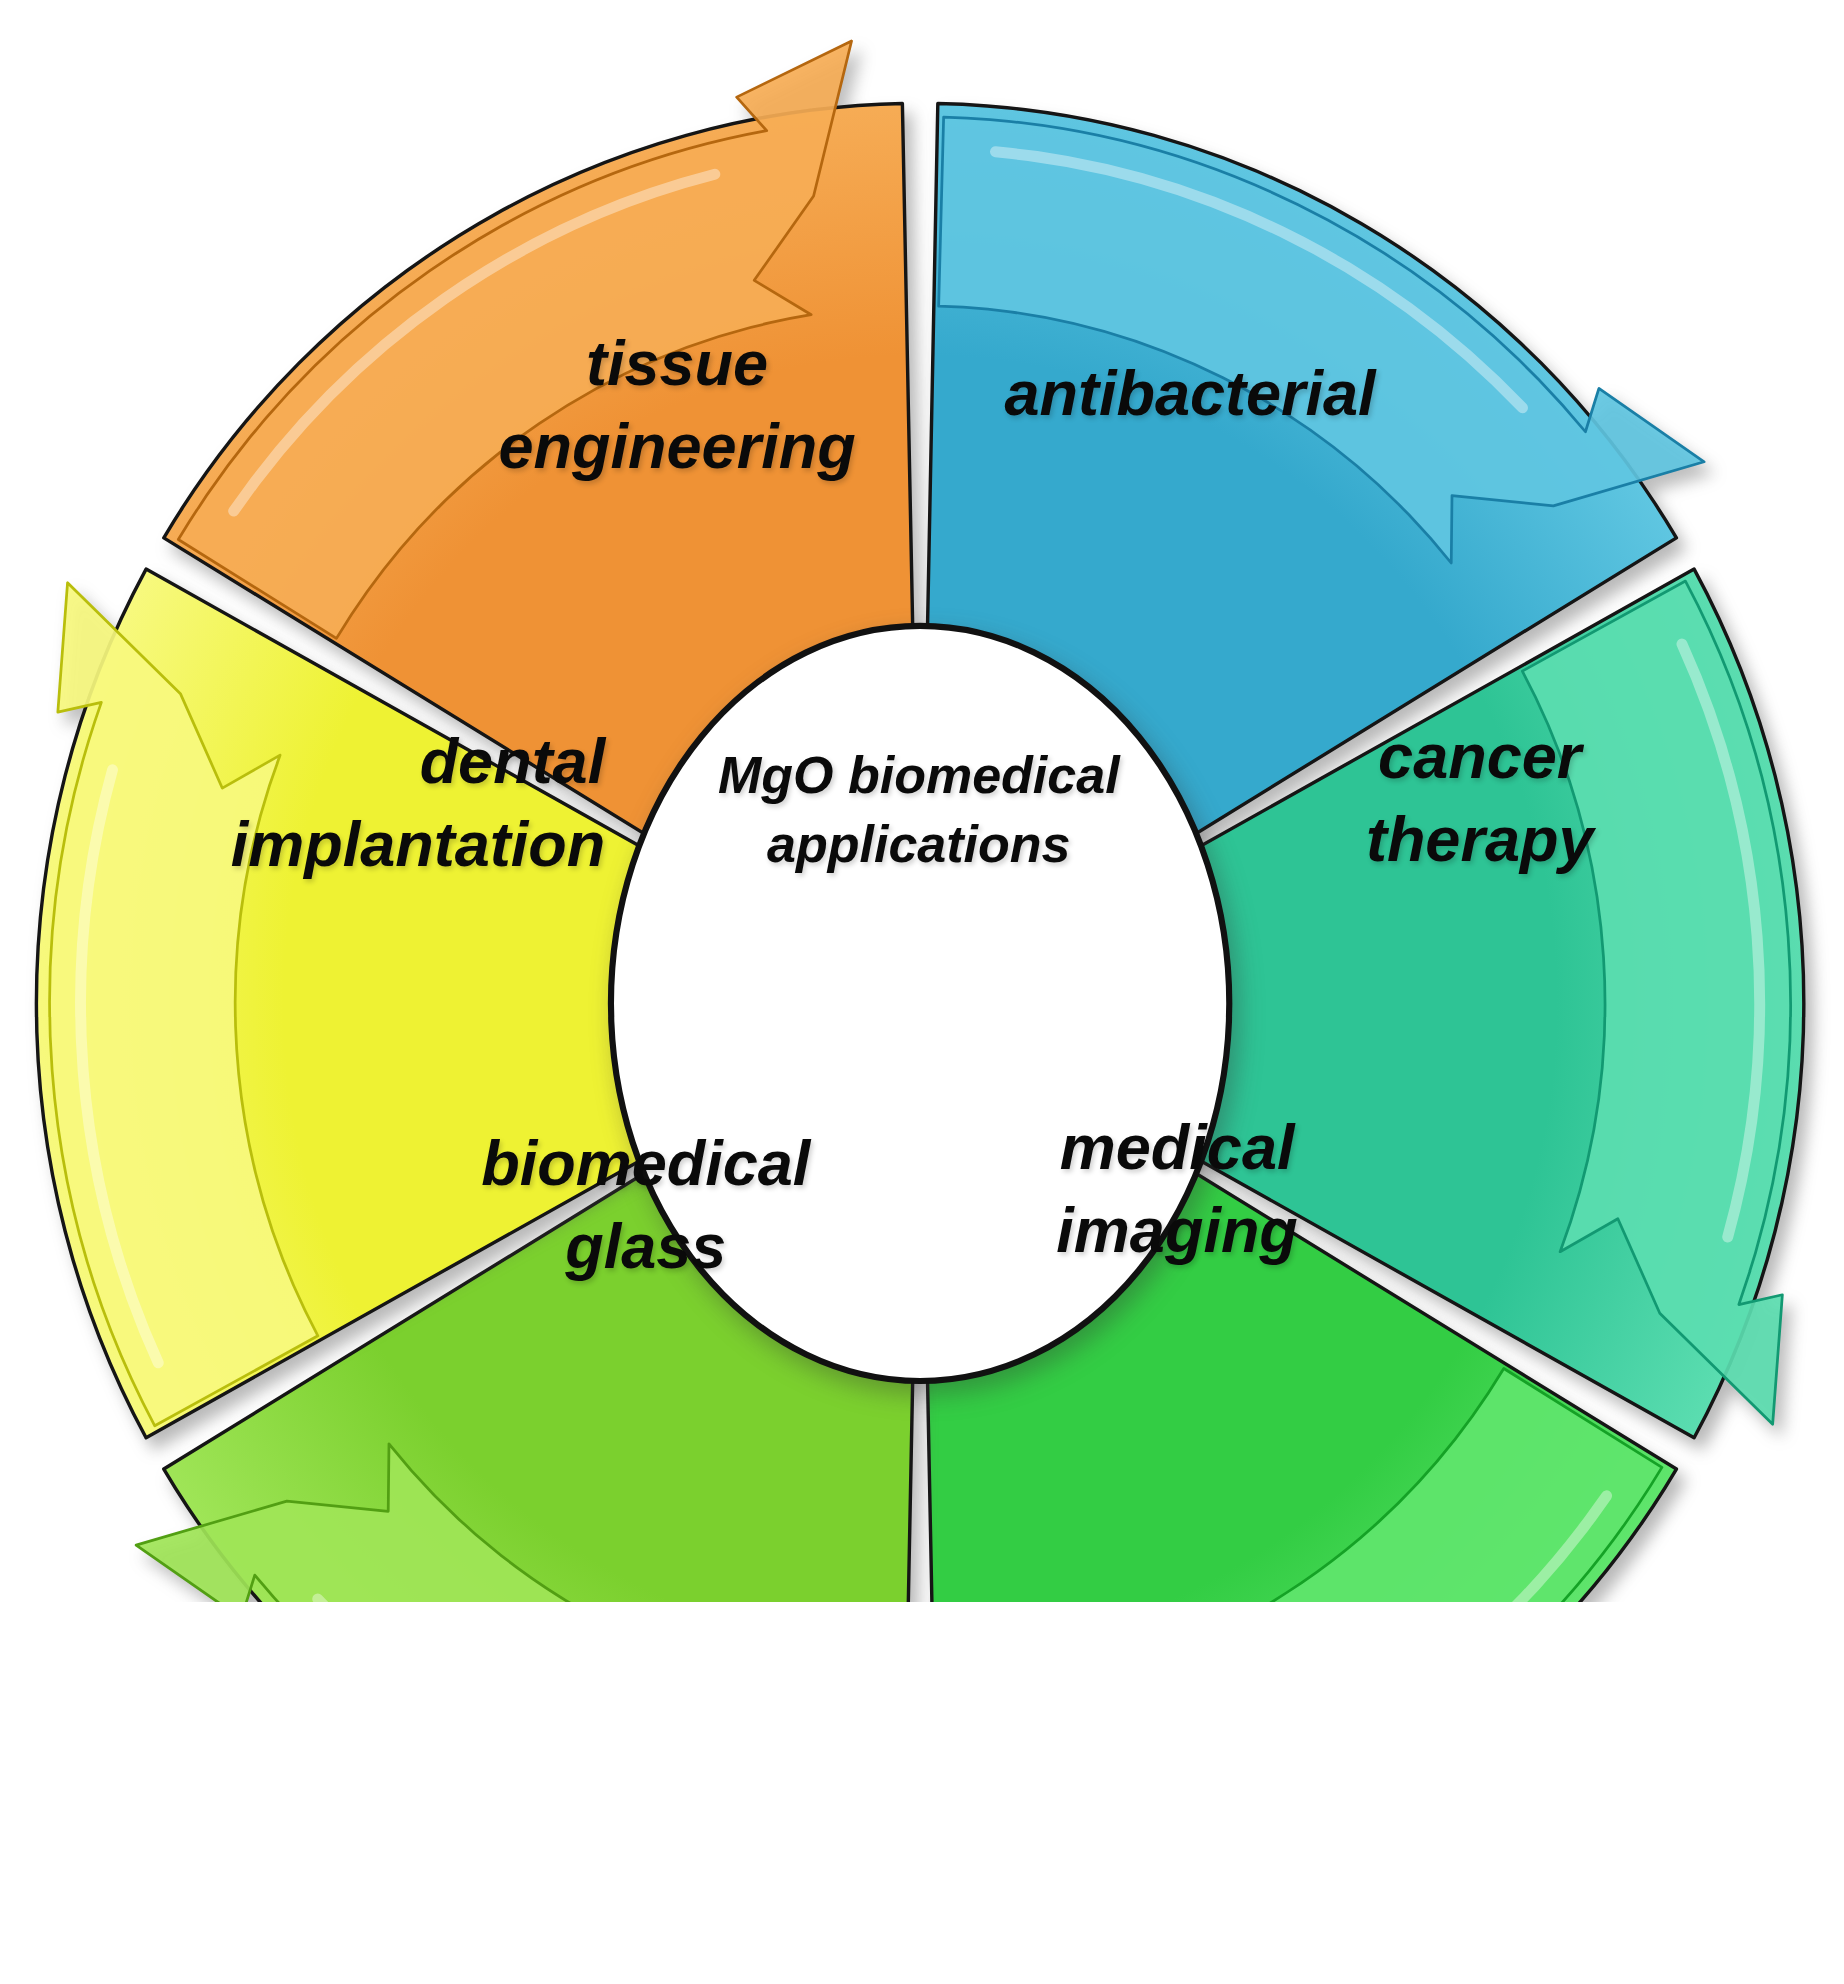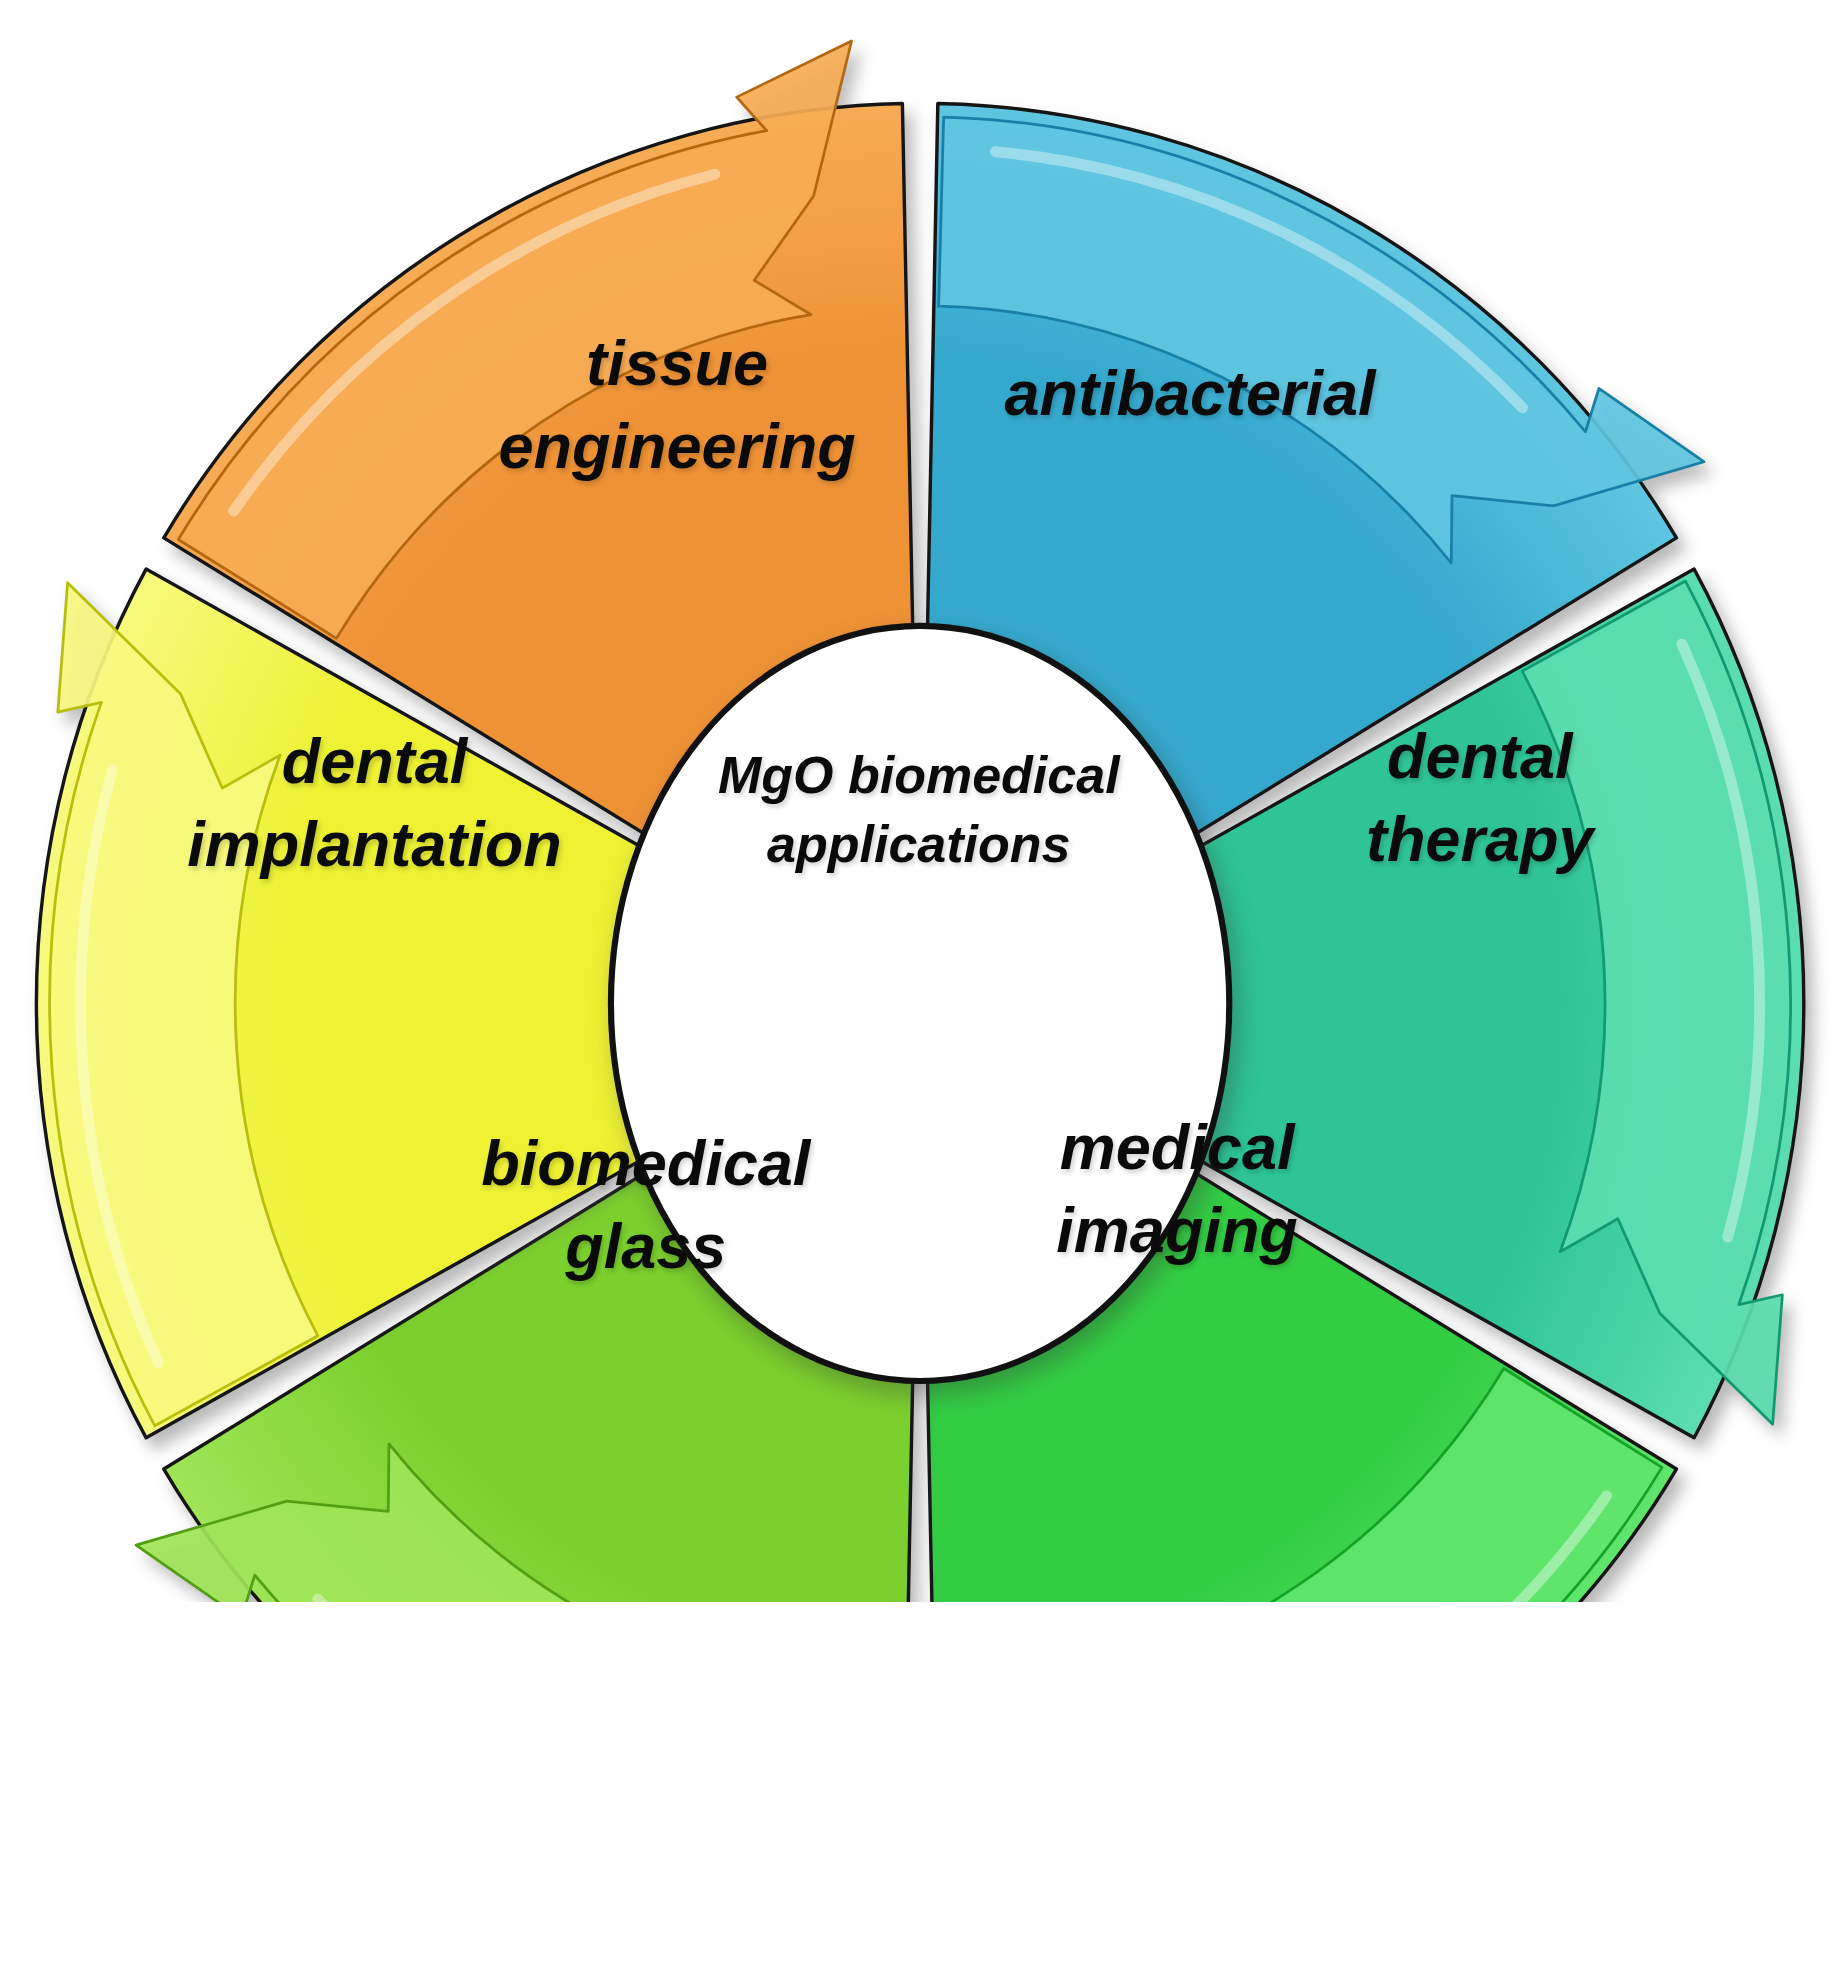--- a/index.html
+++ b/index.html
@@ -124,20 +124,20 @@
       <g class="seg">
         <path d="M 1345 1467 L 213.4 2102.0 A 1292.0 1316.0 0 0 1 213.4 832.0 Z" fill="url(#grad5)" stroke="#151515" stroke-width="5" stroke-linejoin="round"></path>
         <path d="M 464.6 1952.9 A 1001.3 1019.9 0 0 1 409.3 1104.0 L 324.9 1152.3 L 263.6 1014.1 L 98.6 851.9 L 84.4 1041.1 L 148.0 1026.8 A 1272.6 1296.3 0 0 0 226.1 2084.5 Z" fill="#F7F97E" stroke="#B9BE0C" stroke-width="4" stroke-linejoin="round" fill-opacity="0.92"></path>
         <path d="M 231.2 1992.4 A 1227.4 1250.2 0 0 1 164.3 1125.5" fill="none" stroke="rgba(255,255,255,0.38)" stroke-width="16" stroke-linecap="round"></path>
       </g>
       <ellipse cx="1345" cy="1467" rx="452" ry="552" fill="#FFFFFF" stroke="#111111" stroke-width="9" class="center-ell"></ellipse>
     </svg>
   <div class="labels">
     <div class="seg-label" style="left:36.7%; top:25.3%; width:26%;">tissue engineering</div>
     <div class="seg-label" style="left:64.5%; top:24.6%; width:34%;text-align:center;">antibacterial</div>
-    <div class="seg-label" style="left:80.2%; top:49.8%; width:17%;">dental therapy</div>
+    <div class="seg-label" style="left:80.2%; top:49.8%; width:17%;">cancer therapy</div>
     <div class="seg-label" style="left:63.8%; top:74.2%; width:18%;">medical imaging</div>
     <div class="seg-label" style="left:35.0%; top:75.2%; width:19%;">biomedical glass</div>
-    <div class="seg-label" style="left:20.3%; top:50.1%; width:25%;">dental implantation</div>
+    <div class="seg-label" style="left:20.3%; top:50.1%; width:25%;text-align:right;">dental implantation</div>
     <div class="center-label" style="left:49.8%; top:50.6%; width:24.5%;">MgO biomedical applications</div>
   </div>
 </div>
 
 
 </body></html>

